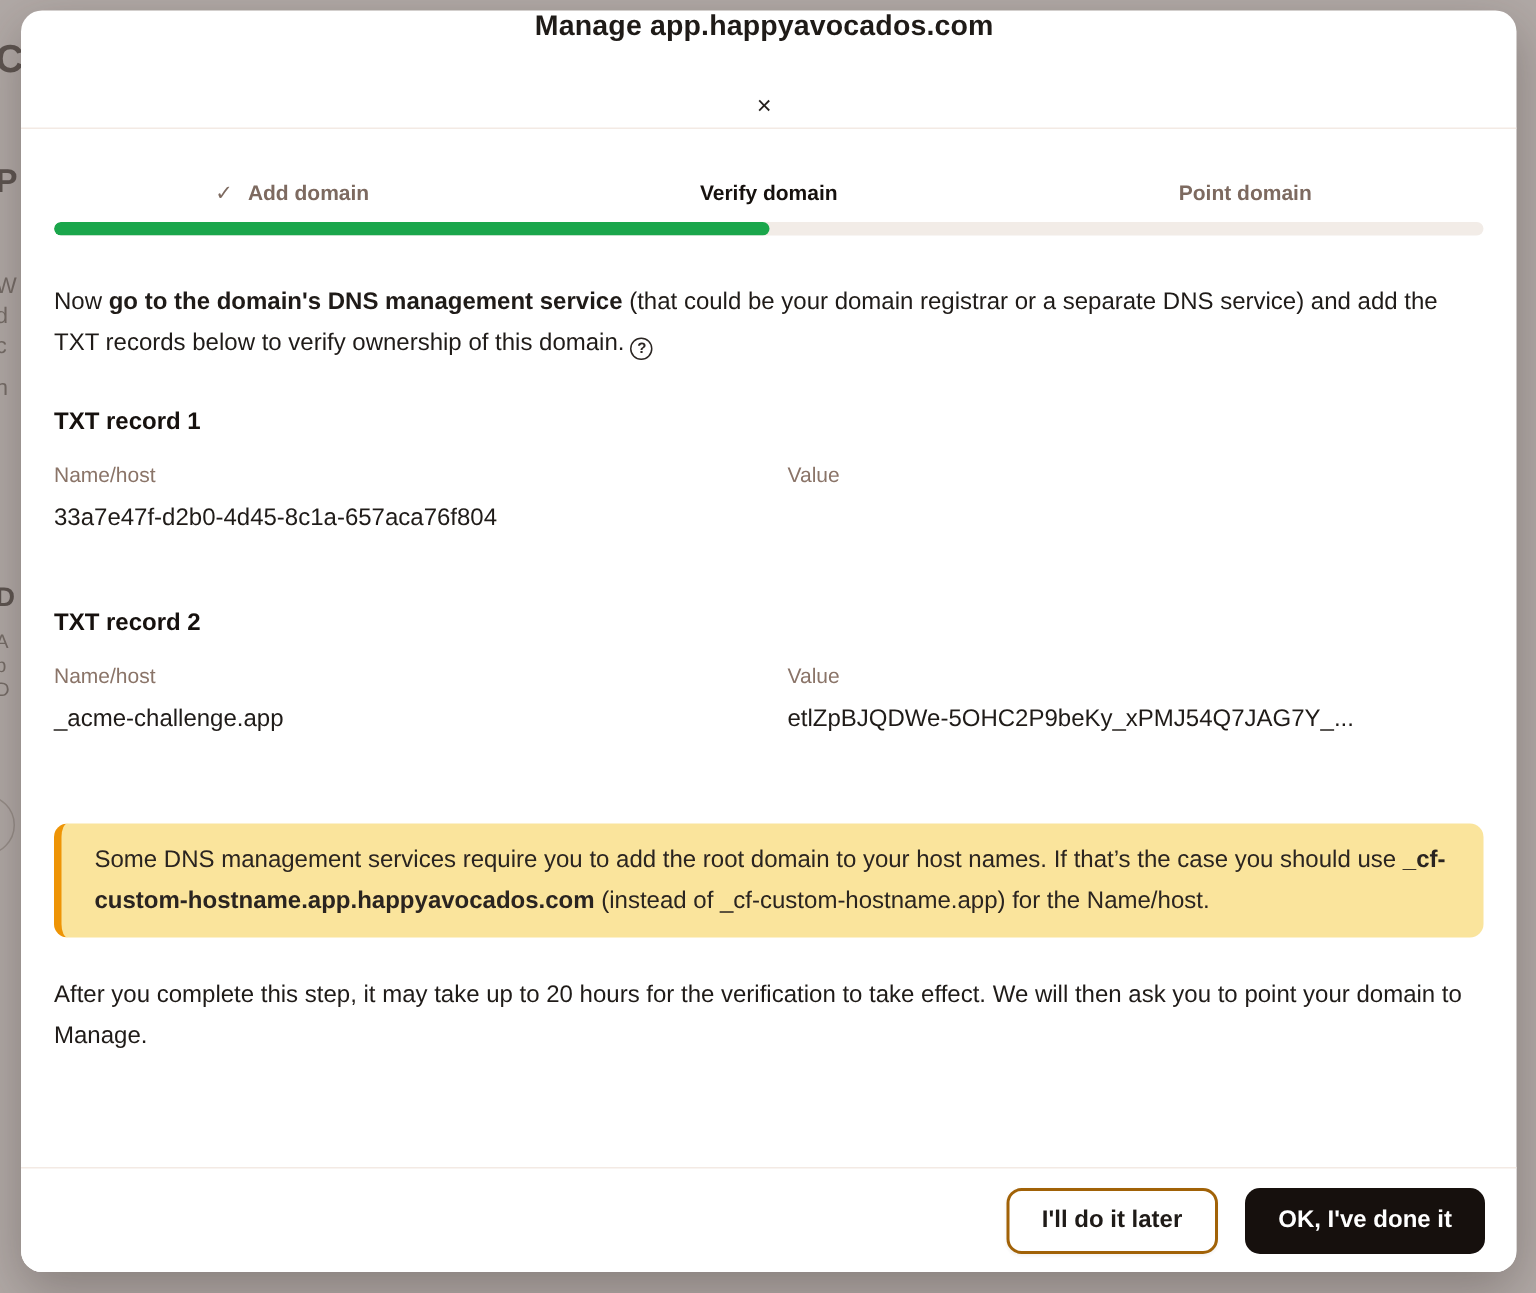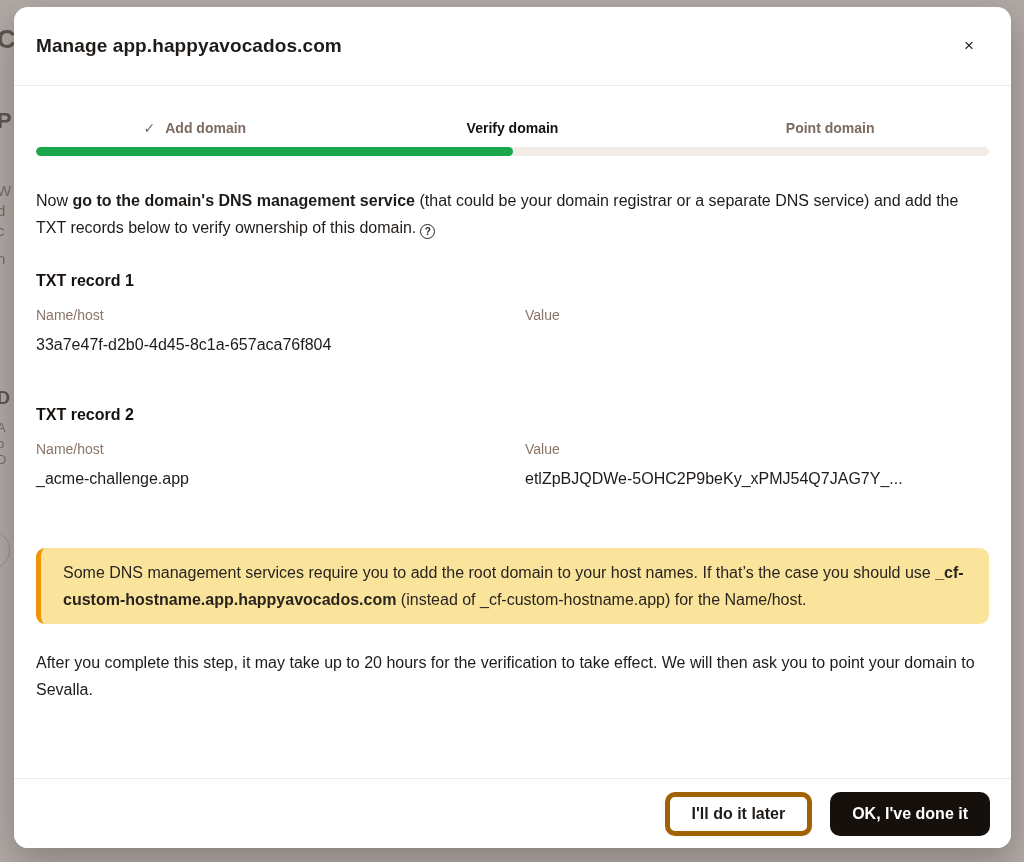--- a/index.html
+++ b/index.html
@@ -23,21 +23,21 @@
     border:1px solid #968d88; border-radius:50%; }
 
   .modal {
     position:absolute; left:14px; top:7px; width:997px; height:841px;
     background:#ffffff; border-radius:14px;
     box-shadow:0 12px 34px rgba(40,30,25,.3);
     overflow:hidden;
   }
   .modal-header {
     height:79px; display:flex; align-items:center; justify-content:space-between;
-    padding:0 28px 0 22px; border-bottom:1px solid #f3eae4;
+    padding:0 28px 0 22px; border-bottom:1px solid #f3eae4;flex-direction:column;
   }
   .modal-title { font-size:19px; font-weight:700; letter-spacing:.1px; padding-left:0; }
   .close-btn {
     width:28px; height:28px; border:none; background:none; cursor:pointer;
     font-size:17px; line-height:28px; color:#241f1c; font-weight:400;
   }
 
   .steps { display:flex; margin:34px 22px 0; }
   .step { flex:1; text-align:center; font-size:14px; font-weight:700; color:#7d6a60; }
   .step .check { margin-right:10px; font-weight:400; }
@@ -80,21 +80,21 @@
     position:absolute; left:0; right:0; bottom:0; height:70px;
     border-top:1px solid #f3eae4; background:#fff;
     display:flex; align-items:center; justify-content:flex-end;
     gap:18px; padding:0 21px;
   }
   .btn {
     height:44px; border-radius:10px; font-size:16px; font-weight:700;
     font-family:inherit; cursor:pointer; padding:0 22px;
   }
   .btn-secondary {
-    background:#fff; color:#1f1b18; border:5px solid #a16207;
+    background:#fff; color:#1f1b18; border:2px solid #a16207;
     box-shadow:0 1px 2px rgba(60,45,35,.06);
   }
   .btn-primary { background:#16100d; color:#ffffff; border:none; }
 </style>
 </head>
 <body>
 
 <span class="frag f0">C</span>
 <span class="frag f1">P</span>
 <span class="frag f2">W</span>
@@ -152,21 +152,21 @@
         <div class="col-label">Value</div>
       </div>
       <div class="record-grid record-values">
         <div class="col-value">_acme-challenge.app</div>
         <div class="col-value">etlZpBJQDWe-5OHC2P9beKy_xPMJ54Q7JAG7Y_...</div>
       </div>
     </div>
 
     <div class="warning"><span>Some DNS management services require you to add the root domain to your host names. If that’s the case you should use </span><b>_cf-custom-hostname.app.happyavocados.com</b><span> (instead of _cf-custom-hostname.app) for the Name/host.</span></div>
 
-    <p class="note"><span>After you complete this step, it may take up to 20 hours for the verification to take effect. We will then ask you to point your domain to </span><span>Sevalla</span><span>.</span></p>
+    <p class="note"><span>After you complete this step, it may take up to 20 hours for the verification to take effect. We will then ask you to point your domain to </span><span>Manage</span><span>.</span></p>
 
   </div>
 
   <div class="modal-footer">
     <button class="btn btn-secondary">I'll do it later</button>
     <button class="btn btn-primary">OK, I've done it</button>
   </div>
 
 </div>
 

